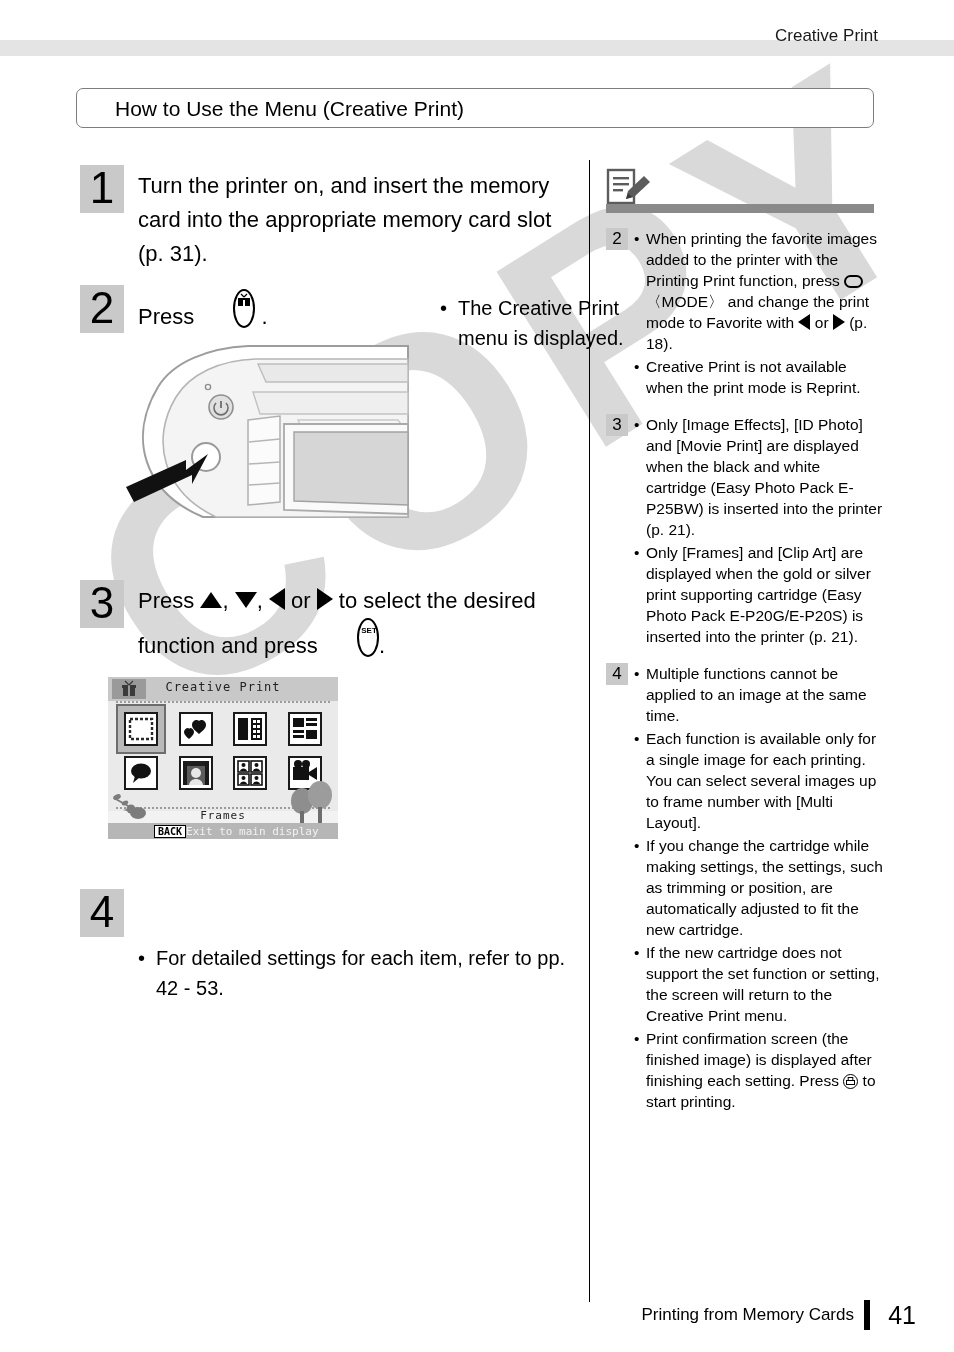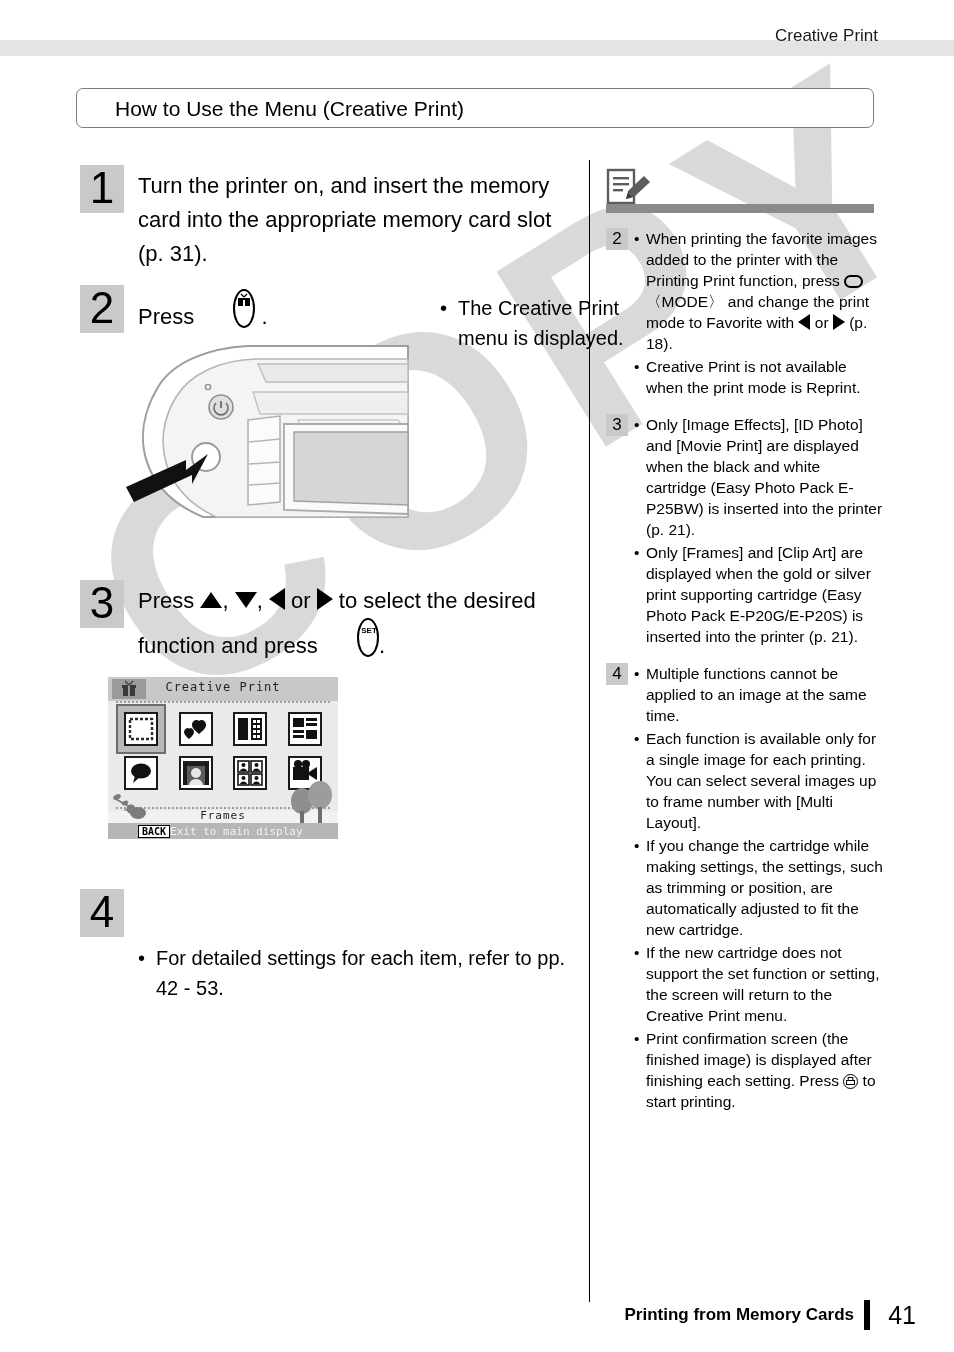--- a/index.html
+++ b/index.html
@@ -172,21 +172,21 @@
     font-size:11px;color:#222;letter-spacing:1px;
   }
   #lcd .lcd-bottom{
     position:absolute;left:0;top:146px;width:230px;height:16px;
     background:#b6b6b6;
     font-size:11px;color:#fff;
     display:flex;align-items:center;
   }
   #lcd .back-key{
     background:#fff;color:#000;font-weight:bold;font-size:10px;
-    padding:0 3px;margin-left:30px;border:1px solid #000;
+    padding:0 3px;margin-left:46px;border:1px solid #000;
   }
   #lcd .back-text{ margin-left:0; color:#f2f2f2; }
   #lcd .dots{
     position:absolute;left:8px;width:214px;height:1px;
     border-top:2px dotted #9b9b9b;
   }
 
   
   #note-icon-wrap{position:relative;height:46px;}
   #note-bar{
@@ -212,21 +212,21 @@
     display:inline-block;width:19px;height:13px;border:2px solid #000;
     border-radius:7px;vertical-align:-2px;box-sizing:border-box;
   }
   .tri-s{display:inline-block;width:0;height:0;}
   .tri-s.lf{border-top:8px solid transparent;border-bottom:8px solid transparent;border-right:12px solid #000;vertical-align:-2px;}
   .tri-s.rt{border-top:8px solid transparent;border-bottom:8px solid transparent;border-left:12px solid #000;vertical-align:-2px;}
 
   
   #footer-title{
     position:absolute;right:100px;bottom:27px;
-    font-size:17px;font-weight:bold;color:#000;z-index:6;
+    font-size:17px;font-weight:normal;color:#000;z-index:6;
   }
   #footer-rule{
     position:absolute;right:84px;bottom:22px;width:6px;height:30px;
     background:#000;z-index:6;
   }
   #footer-page{
     position:absolute;right:38px;bottom:22px;
     font-size:25px;color:#000;z-index:6;
   }
 </style>

